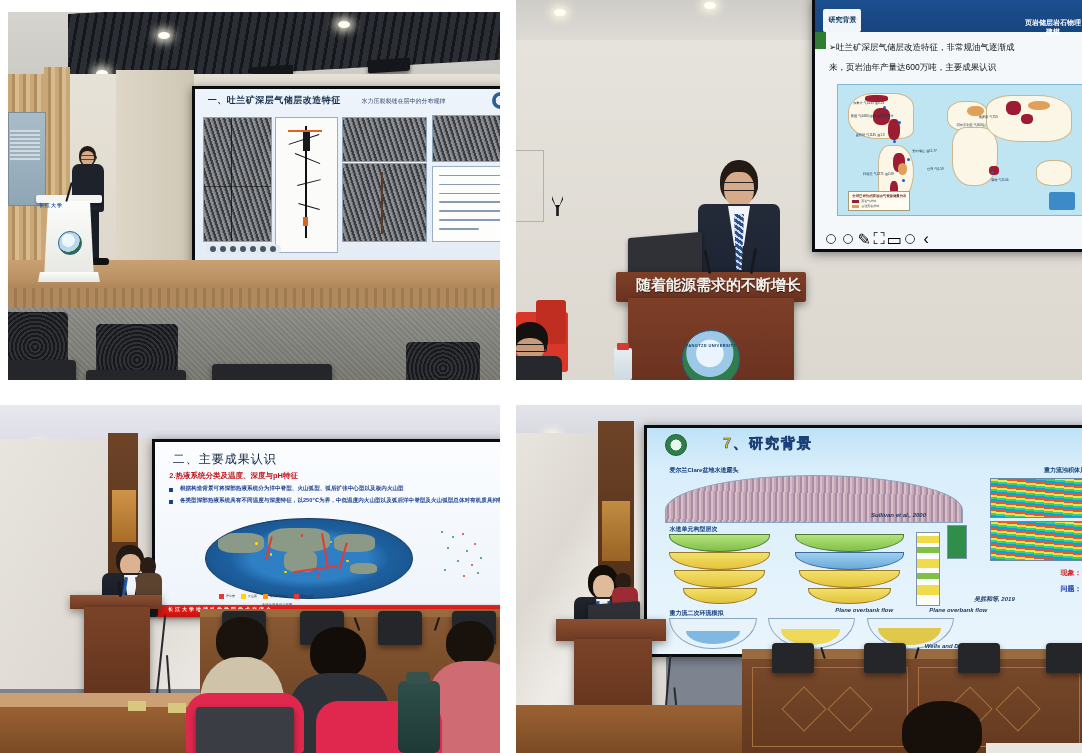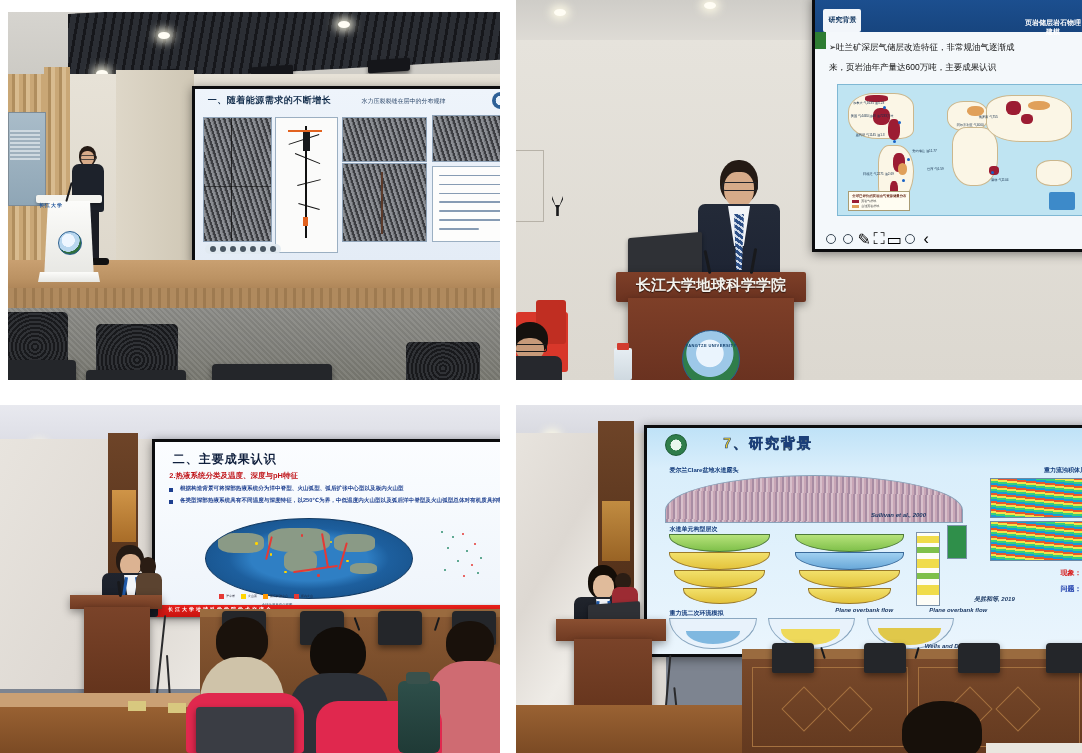--- a/index.html
+++ b/index.html
@@ -120,21 +120,21 @@
   .podium-text{position:absolute;color:#f3f3ee;font-weight:bold;white-space:nowrap;
       text-shadow:0 1px 1px rgba(0,0,0,.6);}
   .laptop{position:absolute;background:#2f3136;border-radius:2px;box-shadow:0 2px 4px rgba(0,0,0,.4);}
   .mic{position:absolute;background:#18191c;border-radius:2px;}
   .bottle{position:absolute;background:linear-gradient(180deg,#e7eef3,#cfd9e0);border-radius:2px;}
   .bottlecap{position:absolute;background:#d23b2e;border-radius:1px;}
   .redchair{position:absolute;background:#d8372a;border-radius:3px;}
 
   
   .s3{position:absolute;inset:0;background:linear-gradient(180deg,#fbfdff,#eef4fb);}
-  .s3-t{position:absolute;left:5%;top:5%;font-size:12px;font-weight:bold;color:#0f1f3d;
+  .s3-t{position:absolute;left:5%;top:5%;font-size:12px;font-weight:normal;color:#0f1f3d;
       white-space:nowrap;letter-spacing:1px;}
   .s3-st{position:absolute;left:4%;top:17%;font-size:7.5px;font-weight:bold;color:#c0151a;
       white-space:nowrap;}
   .s3-b{position:absolute;font-size:5.6px;color:#1d3f8f;font-weight:bold;white-space:nowrap;}
   .s3-bullet{position:absolute;width:4px;height:4px;background:#1d3f8f;}
   .ocean{position:absolute;border-radius:50%;background:
       radial-gradient(ellipse at 50% 50%, #2f7fc4 0 40%, #1d5f9e 55%, #14497d 100%);
       border:1px solid #123a63;overflow:hidden;}
   .land{position:absolute;background:#8a9a86;border-radius:35%;}
   .ridge{position:absolute;background:#e53935;border-radius:2px;}
@@ -197,21 +197,21 @@
 
       <div class="plainwall" style="left:0;top:62px;width:100%;height:190px;"></div>
       <div class="woodslat" style="left:0;top:62px;width:44px;height:190px;"></div>
       <div class="woodslat" style="left:36px;top:55px;width:26px;height:200px;"></div>
       <div style="position:absolute;left:0;top:100px;width:36px;height:92px;background:linear-gradient(180deg,#a9bcc9,#8fa6b6);border:1px solid #7e8c97;"></div>
       <div style="position:absolute;left:2px;top:118px;width:30px;height:30px;background:repeating-linear-gradient(0deg,#cfd9e0 0 2px,#9fb0bd 2px 4px);"></div>
       <div class="plainwall" style="left:108px;top:58px;width:78px;height:195px;background:linear-gradient(90deg,#ded7c8,#cfc7b5);"></div>
 
       <div class="screen" style="left:184px;top:74px;width:320px;height:172px;">
         <div class="slide s1">
-          <div class="s1-title">一、随着能源需求的不断增长</div>
+          <div class="s1-title">一、吐兰矿深层气储层改造特征</div>
           <div class="s1-sub">水力压裂裂缝在层中的分布规律</div>
           <div class="s1-logo"></div>
 
           <div class="corebox" style="left:2.5%;top:16%;width:21%;height:72%;">
             <div class="fracture" style="left:40%;top:0;width:1px;height:100%;opacity:.8;"></div>
             <div class="fracture" style="left:0;top:55%;width:100%;height:1px;opacity:.6;"></div>
           </div>
 
           <div class="diagbox" style="left:25%;top:16%;width:19%;height:78%;">
             <div class="fracture" style="left:48%;top:6%;width:1.6px;height:84%;"></div>
@@ -376,21 +376,21 @@
         <div style="position:absolute;left:26px;top:22px;width:34px;height:7px;border:1.4px solid #23242a;border-radius:3px;"></div>
         <div class="body" style="left:2px;top:44px;width:82px;height:120px;background:linear-gradient(180deg,#232a38,#1a2030);"></div>
         <div class="shirt" style="left:32px;top:46px;width:22px;height:40px;clip-path:polygon(0 0,100% 0,72% 100%,28% 100%);"></div>
         <div class="tie" style="left:38px;top:54px;width:10px;height:56px;clip-path:polygon(0 0,100% 0,78% 100%,22% 100%);"></div>
       </div>
 
       <div class="laptop" style="left:112px;top:235px;width:74px;height:44px;transform:skewY(-5deg);"></div>
 
       <div class="podium-wood" style="left:100px;top:272px;width:190px;height:30px;border-radius:2px;"></div>
       <div class="podium-wood" style="left:112px;top:298px;width:166px;height:82px;"></div>
-      <div class="podium-text" style="left:120px;top:276px;font-size:15px;">长江大学地球科学学院</div>
+      <div class="podium-text" style="left:120px;top:276px;font-size:15px;">随着能源需求的不断增长</div>
       <div class="seal" style="left:166px;top:330px;width:56px;height:56px;
            background:radial-gradient(circle at 48% 40%,#eaf4fd 0 30%,#9dc8e8 32% 52%,#2f7d4a 54% 78%,#1d4f86 80% 100%);">
         <div style="position:absolute;left:50%;top:22%;transform:translateX(-50%);font-size:4px;color:#14406e;font-weight:bold;letter-spacing:.4px;white-space:nowrap;">YANGTZE UNIVERSITY</div>
       </div>
       <div class="mic" style="left:190px;top:250px;width:3px;height:24px;transform:rotate(-12deg);"></div>
       <div class="mic" style="left:236px;top:248px;width:3px;height:26px;transform:rotate(10deg);"></div>
 
       <div class="redchair" style="left:0px;top:312px;width:52px;height:60px;"></div>
       <div class="redchair" style="left:20px;top:300px;width:30px;height:44px;background:#c02e22;"></div>
       <div class="bottle" style="left:98px;top:348px;width:18px;height:32px;">

